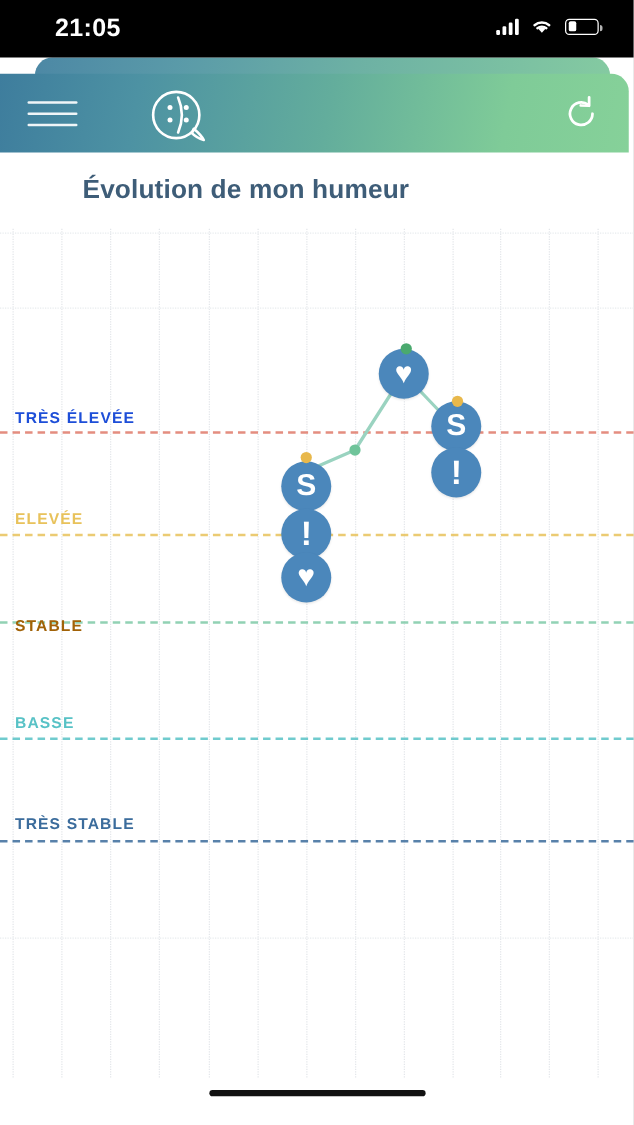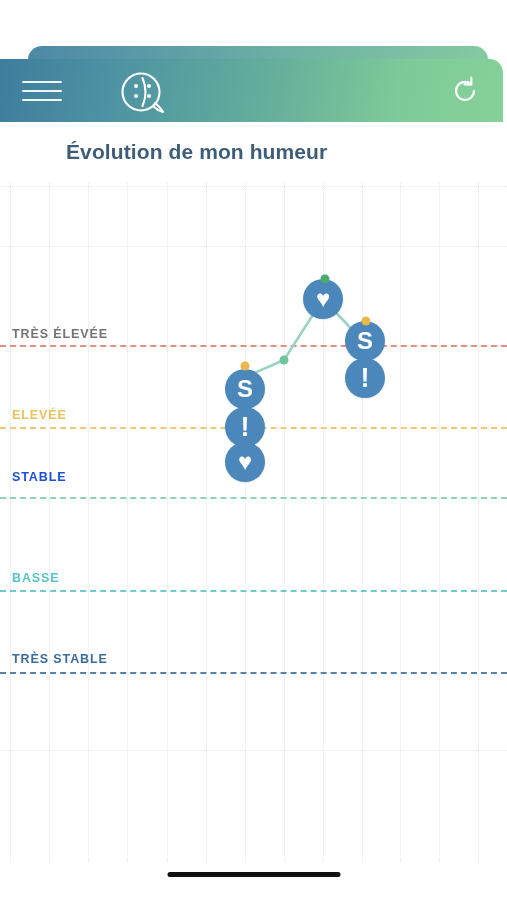--- a/index.html
+++ b/index.html
@@ -103,20 +103,39 @@
   .homebar{
     position:absolute; left:50%; bottom:23px; transform:translateX(-50%);
     width:173px; height:5.5px; border-radius:4px; background:#111;
   }
 </style>
 </head>
 <body>
 
 <div id="app">
 
+  <div class="statusbar">
+    <div class="sb-time">21:05</div>
+    <div class="sb-right">
+      <span class="sig">
+          <i></i>
+          <i></i>
+          <i></i>
+          <i></i>
+        </span>
+      <svg width="19" height="14" viewBox="0 0 19 14">
+        <path d="M9.5 12.2 L6.6 8.9 a4.3 4.3 0 0 1 5.8 0 Z" fill="#fff"></path>
+        <path d="M3.6 6.2 a9 9 0 0 1 11.8 0" stroke="#fff" stroke-width="1.9" fill="none" stroke-linecap="round"></path>
+        <path d="M5.9 8.6 a5.6 5.6 0 0 1 7.2 0" stroke="#fff" stroke-width="1.9" fill="none" stroke-linecap="round"></path>
+      </svg>
+      <span class="batt">
+          <em></em>
+        </span>
+    </div>
+  </div>
 
   <div class="header-wrap">
     <div class="hdr-back"></div>
     <div class="hdr">
       <div class="burger">
         <span></span>
           <span></span>
           <span></span>
       </div>
       <div class="logo">
@@ -152,25 +171,25 @@
         <div class="vgrid" style="left: 284px;"></div>
         <div class="vgrid" style="left: 323px;"></div>
         <div class="vgrid" style="left: 362px;"></div>
         <div class="vgrid" style="left: 400px;"></div>
         <div class="vgrid" style="left: 439px;"></div>
         <div class="vgrid" style="left: 478px;"></div>
         <div class="hgrid faint" style="top: 64px;"></div>
         <div class="hgrid faint" style="top: 124px;"></div>
         <div class="hgrid faint" style="top: 628px;"></div>
         <div class="hgrid" style="top: 223px; border-top-color: rgb(224, 122, 106); opacity: 0.85;"></div>
-        <div class="ylab" style="top: 205px; color: #737373;">TRÈS ÉLEVÉE</div>
+        <div class="ylab" style="top: 205px; color: #1d4ed8;">TRÈS ÉLEVÉE</div>
         <div class="hgrid" style="top: 305px; border-top-color: rgb(232, 194, 91); opacity: 0.85;"></div>
         <div class="ylab" style="top: 286px; color: rgb(232, 194, 91);">ELEVÉE</div>
         <div class="hgrid" style="top: 375px; border-top-color: rgb(127, 202, 168); opacity: 0.85;"></div>
-        <div class="ylab" style="top: 348px; color: #1d4ed8;">STABLE</div>
+        <div class="ylab" style="top: 372px; color: #a16207;">STABLE</div>
         <div class="hgrid" style="top: 468px; border-top-color: rgb(88, 194, 198); opacity: 0.85;"></div>
         <div class="ylab" style="top: 449px; color: rgb(88, 194, 198);">BASSE</div>
         <div class="hgrid" style="top: 550px; border-top-color: rgb(59, 108, 156); opacity: 0.85;"></div>
         <div class="ylab" style="top: 530px; color: rgb(59, 108, 156);">TRÈS STABLE</div>
         <svg width="507" height="740" style="position: absolute; left: 0px; top: 0px;">
           <polyline points="245,255 284,238 323,177 363,219" fill="none" stroke="#9ad3c0" stroke-width="2.6" stroke-linejoin="round" stroke-linecap="round"></polyline>
         </svg>
         <div class="badge" style="left: 245px; top: 267px; background: rgb(75, 135, 187);">
           <span class="gl">S</span>
         </div>

